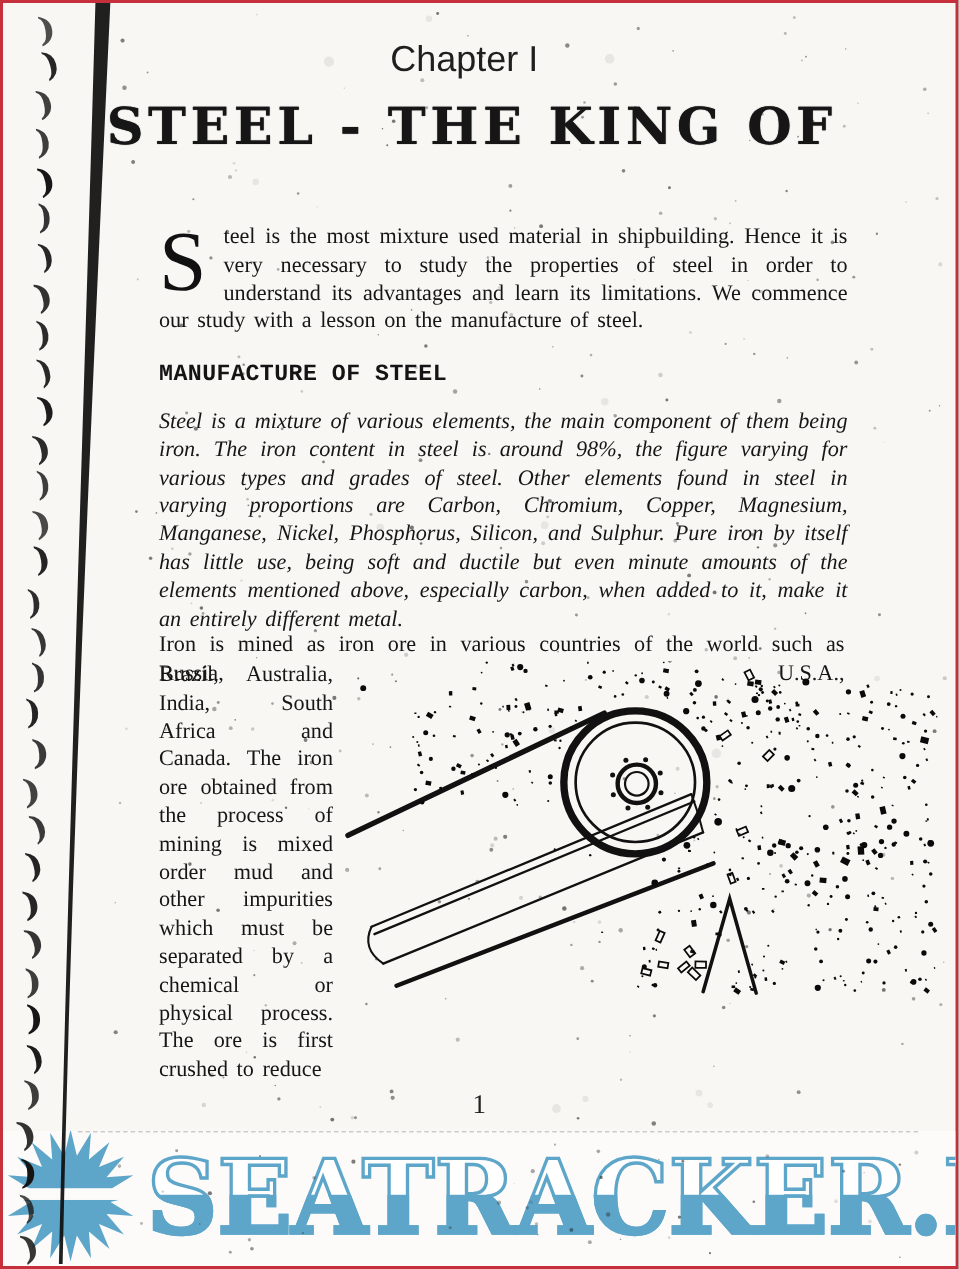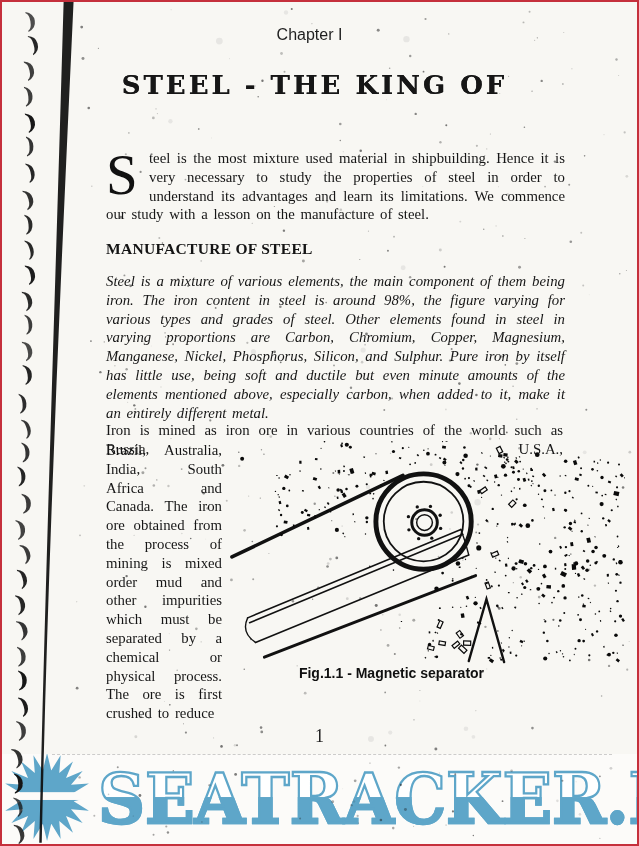--- a/index.html
+++ b/index.html
@@ -11,40 +11,40 @@
   html,body{margin:0;padding:0;background:#888;}
   .frame{
     position:relative;width:639px;height:846px;box-sizing:border-box;
     border:2px solid var(--frame-red);background:var(--paper);
     overflow:hidden;font-family:"Liberation Serif",serif;color:var(--ink);
   }
   
   .content{position:absolute;inset:0;z-index:2;}
   .chapter{
     position:absolute;top:24px;left:0;right:20px;text-align:center;
-    font-family:"Liberation Sans",sans-serif;font-size:16px;color:#1f1f1f;
+    font-family:"Liberation Sans",sans-serif;font-size:24px;color:#1f1f1f;
   }
   .booktitle{
     position:absolute;top:68px;left:0;right:10px;text-align:center;
-    font-family:"DejaVu Serif",serif;font-weight:bold;font-size:26px;
+    font-family:"DejaVu Serif",serif;font-weight:bold;font-size:34px;
     line-height:31px;letter-spacing:3px;color:#161616;
     text-shadow:0 0 .6px rgba(0,0,0,.85);
   }
   .para{
     font-size:14.8px;line-height:18.8px;text-align:justify;word-spacing:2px;
     margin:0;color:#161616;
   }
   .para1{position:absolute;top:147px;left:104px;right:72px;}
   .dropcap{
     float:left;font-size:57px;line-height:46px;height:52px;width:36px;
     margin:3px 7px 0 0;font-family:"Liberation Serif",serif;color:#111;
   }
   .mheading{
     position:absolute;top:238px;left:104px;margin:0;
-    font-size:15.5px;font-weight:bold;letter-spacing:.3px;color:#141414;
+    font-size:15.5px;font-weight:bold;letter-spacing:.3px;color:#141414;font-family:Liberation Mono, monospace;
   }
   .para2{position:absolute;top:270px;left:104px;right:72px;font-style:italic;}
   .lead{position:absolute;top:419px;left:104px;right:74px;text-align-last:justify;}
   .row{position:absolute;top:439px;left:104px;right:12px;display:flex;}
   .col{width:116px;flex:none;margin-right:6px;}
   .figwrap{flex:1;min-width:0;}
   .figsvg{display:block;width:100%;height:224px;overflow:hidden;}
   .caption{
     text-align:center;font-family:"Liberation Sans",sans-serif;font-weight:bold;
     font-size:14px;color:#101010;margin-top:0;margin-right:70px;
@@ -575,21 +575,20 @@
               <rect x="215.1" y="201.5" width="6.4" height="3.7" fill="none" stroke="#0a0a0a" stroke-width="1.2" transform="rotate(9 215.1 201.5)"></rect>
               <rect x="264.8" y="141.4" width="6.5" height="3.5" fill="none" stroke="#0a0a0a" stroke-width="1.2" transform="rotate(70 264.8 141.4)"></rect>
               <rect x="218.9" y="182.2" width="7.1" height="3.6" fill="none" stroke="#0a0a0a" stroke-width="1.2" transform="rotate(114 218.9 182.2)"></rect>
               <rect x="239.8" y="201.5" width="7.2" height="4.3" fill="none" stroke="#0a0a0a" stroke-width="1.2" transform="rotate(1 239.8 201.5)"></rect>
               <rect x="293.0" y="61.2" width="6.1" height="4.4" fill="none" stroke="#0a0a0a" stroke-width="1.2" transform="rotate(135 293.0 61.2)"></rect>
               <rect x="276.8" y="3.5" width="6.1" height="4.2" fill="none" stroke="#0a0a0a" stroke-width="1.2" transform="rotate(63 276.8 3.5)"></rect>
               <rect x="275.5" y="113.7" width="6.7" height="3.9" fill="none" stroke="#0a0a0a" stroke-width="1.2" transform="rotate(157 275.5 113.7)"></rect>
               <rect x="263.8" y="47.7" width="6.8" height="3.6" fill="none" stroke="#0a0a0a" stroke-width="1.2" transform="rotate(145 263.8 47.7)"></rect>
             </g>
         </svg>
-        <p class="caption">Fig.1.1 - Magnetic separator</p>
       </div>
     </div>
 
     <div class="pagenum">1</div>
     <div class="pageedge"></div>
   </div>
 
   <svg class="noise" viewBox="0 0 639 846">
     <g id="specks" fill="#1c1c1c">
         <circle cx="81.5" cy="56.9" r="1.5" opacity="0.47"></circle>

